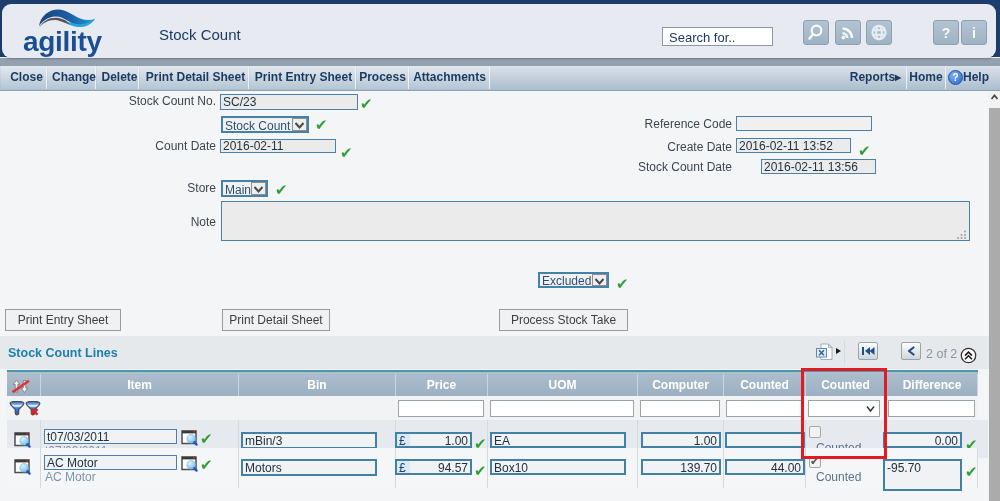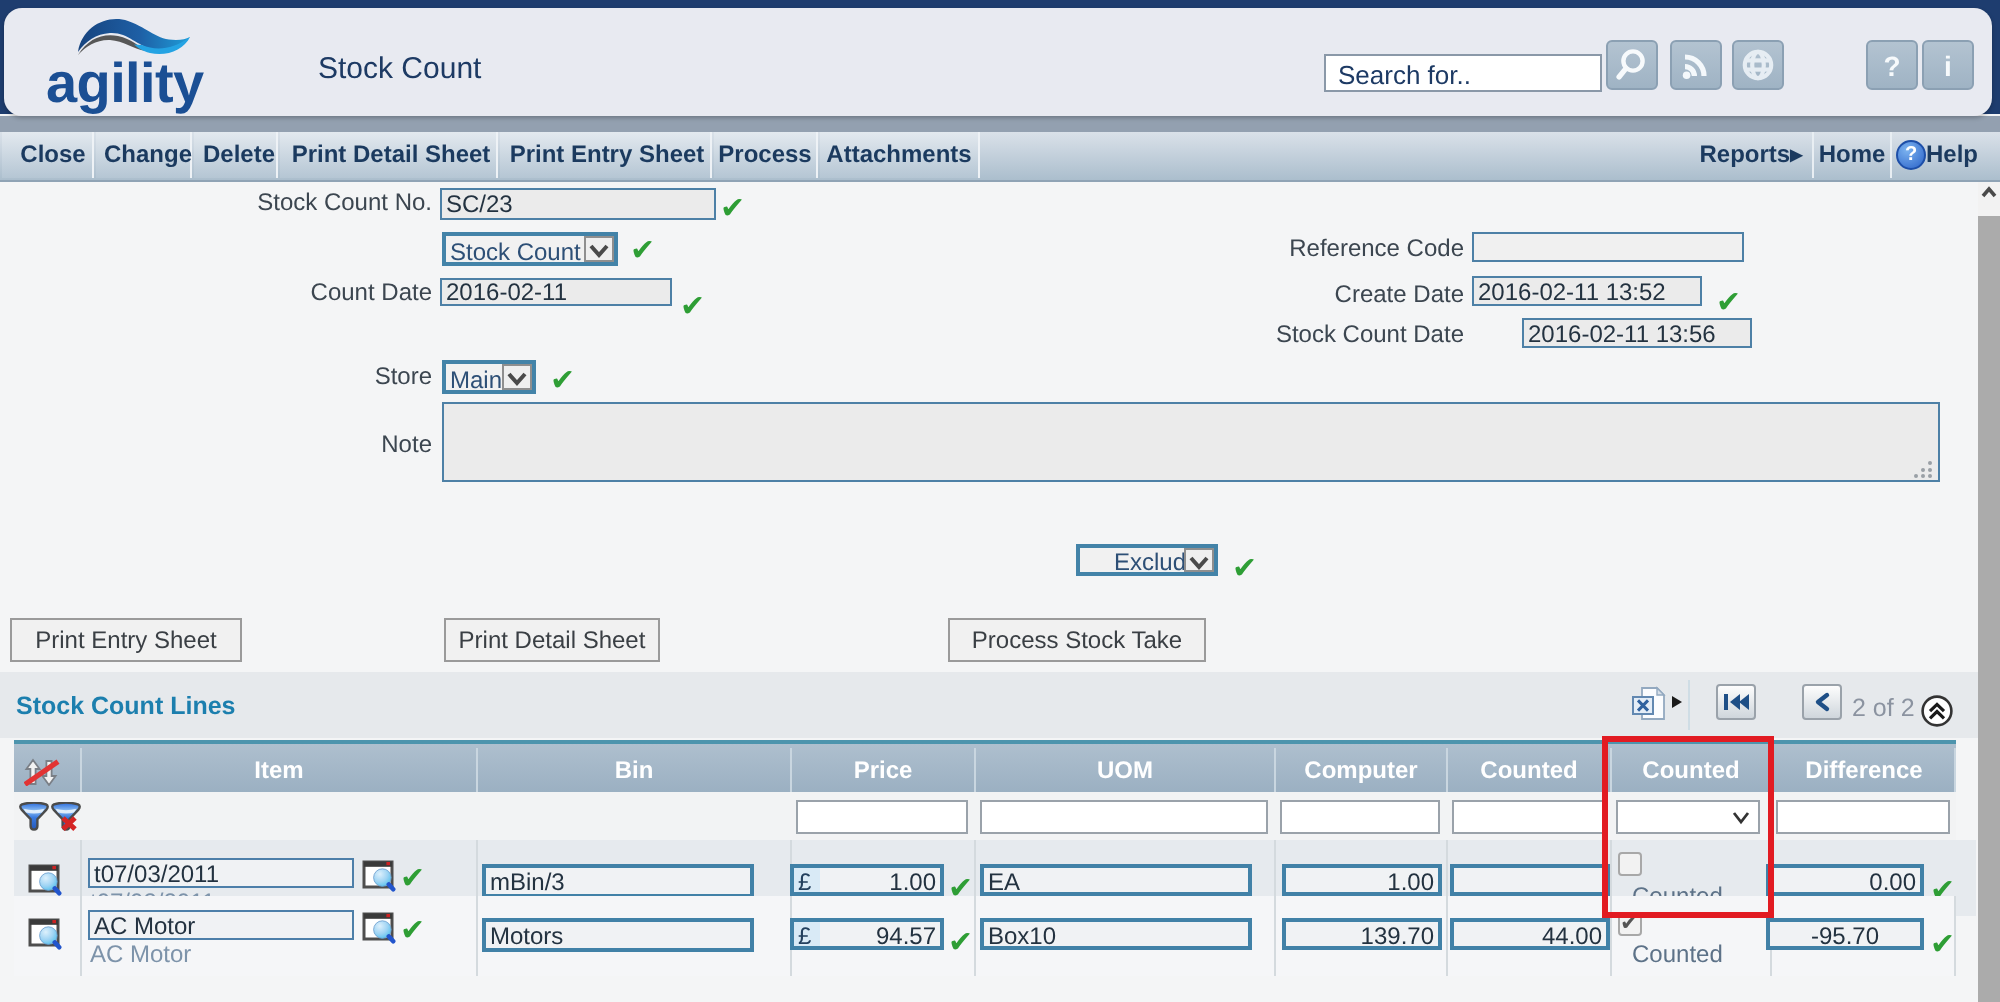--- a/index.html
+++ b/index.html
@@ -6,21 +6,21 @@
 html,body { width:1000px; height:501px; overflow:hidden; }
 body { font-family:"Liberation Sans", sans-serif; }
 #app { position:relative; width:1000px; height:501px; background:#f4f5f6; overflow:hidden; }
 .abs { position:absolute; }
 
 
 #topnavy { left:0; top:0; width:1000px; height:57px; background:#1e3d6f; }
 #topgap { left:0; top:58px; width:1000px; height:8px; background:#93a0b0; }
 #panel { left:2px; top:4px; width:994px; height:54px; background:#e8eaf1; border-radius:9px; box-shadow:0 1px 2px rgba(0,0,0,.25); }
 #title { left:157px; top:22px; font-size:15px; color:#1d3a64; }
-#searchbox { left:660px; top:23px; width:139px; height:19px; background:#fff; border:1px solid #8a98a8; font-size:13px; color:#1d3a64; padding:4px 0 2px 6px; }
+#searchbox { left:660px; top:23px; width:111px; height:19px; background:#fff; border:1px solid #8a98a8; font-size:13px; color:#1d3a64; padding:4px 0 2px 6px; }
 .hbtn { width:26px; height:25px; background:linear-gradient(#b3c3d1,#9fb3c4); border:1px solid #8ba0b3; border-radius:3px; }
 
 
 #menubar { left:0; top:66px; width:1000px; height:25px; background:linear-gradient(#dae1e9,#abbecd); border-bottom:1px solid #8fa3b5; }
 .mbtn { position:absolute; top:0; height:23px; background:linear-gradient(#e3e9ef,#b5c6d4); border-right:1px solid #eef2f6; text-align:center; font-size:12px; font-weight:bold; color:#1b3a5f; line-height:23px; }
 .msep { position:absolute; top:0; width:1px; height:23px; background:#e8eef3; }
 
 
 #sbar { left:989px; top:91px; width:11px; height:410px; background:#f2f2f2; }
 #sbar .arrow { position:absolute; left:0; top:0; width:11px; height:16px; color:#505050; font-size:10px; text-align:center; line-height:16px; }
@@ -179,28 +179,28 @@
     </svg>
 
   <div class="lbl" style="left:576px;top:117px;width:156px">Reference Code</div>
   <input class="inp" style="left: 736px; top: 116px; width: 136px; height: 15px; background: rgb(240, 240, 240);">
   <div class="lbl" style="left:576px;top:140px;width:156px">Create Date</div>
   <input class="inp" style="left: 736px; top: 138px; width: 115px; height: 15px;" value="2016-02-11 13:52">
   <div class="chk" style="left:858px;top:142px">✔</div>
   <div class="lbl" style="left:576px;top:160px;width:156px">Stock Count Date</div>
   <input class="inp" style="left: 736px; top: 159px; width: 115px; height: 15px; margin-left: 25px;" value="2016-02-11 13:56">
 
-  <div class="sel" style="left:538px;top:272px;width:71px;height:16px;padding:1px 17px;line-height:13px">Excluded<span class="arr"><svg width="11" height="9" viewBox="0 0 11 9" style="margin-top:2px">
+  <div class="sel" style="left:538px;top:272px;width:71px;height:16px;padding:1px 2px;line-height:13px">Excluded<span class="arr"><svg width="11" height="9" viewBox="0 0 11 9" style="margin-top:2px">
           <path d="M1.5 2 L5.5 6.5 L9.5 2" stroke="#4a4a4a" fill="none" stroke-width="2"></path>
         </svg></span></div>
   <div class="chk" style="left:616px;top:275px">✔</div>
 
   <div class="btn" style="left:5px;top:309px;width:116px">Print Entry Sheet</div>
   <div class="btn" style="left:222px;top:309px;width:108px">Print Detail Sheet</div>
-  <div class="btn" style="left:474px;top:309px;width:129px">Process Stock Take</div>
+  <div class="btn" style="left:499px;top:309px;width:129px">Process Stock Take</div>
 
   <div class="abs" id="band">
     <div class="abs" id="bandtitle">Stock Count Lines</div>
     <svg class="abs" style="left:815px;top:7px" width="19" height="18" viewBox="0 0 19 18">
       <path d="M6 1 H13.5 L17 4.5 V16.5 H6 Z" fill="#fbfcfe" stroke="#93a9c0" stroke-width=".9"></path>
       <path d="M13.5 1 V4.5 H17 Z" fill="#d7dfe8" stroke="#93a9c0" stroke-width=".7"></path>
       <rect x="1.5" y="5.5" width="10" height="8.5" fill="#e4edf7" stroke="#6288b1" stroke-width="1"></rect>
       <path d="M4 7.2 L9 12.3 M9 7.2 L4 12.3" stroke="#2f62a0" stroke-width="1.5"></path>
     </svg>
     <div class="abs" style="left:836px;top:12px;width:0;height:0;border-left:5px solid #1a1a1a;border-top:3.5px solid transparent;border-bottom:3.5px solid transparent"></div>
@@ -352,18 +352,18 @@
     <div class="chk" style="left:193px;top:8px">✔</div>
     <div class="sub" style="left:38px;top:22px">AC Motor</div>
     <div class="rinp" style="left:234px;top:11px;width:136px;height:17px">Motors</div>
     <div class="rinp" style="left:388px;top:11px;width:77px;height:16px;text-align:right"><span class="pfx">£</span>94.57</div>
     <div class="chk" style="left:467px;top:14px">✔</div>
     <div class="rinp" style="left:483px;top:11px;width:136px;height:16px">Box10</div>
     <div class="rinp" style="left:634px;top:11px;width:80px;height:16px;text-align:right">139.70</div>
     <div class="rinp" style="left:718px;top:11px;width:80px;height:16px;text-align:right">44.00</div>
     <div class="cbx checked" style="left:802px;top:8px"></div>
     <div class="sub" style="left:809px;top:22px;color:#5d7288">Counted</div>
-    <div class="rinp" style="left:876px;top:11px;width:79px;height:16px;text-align:center">-95.70</div>
+    <div class="rinp" style="left:876px;top:11px;width:79px;height:32px;text-align:left">-95.70</div>
     <div class="chk" style="left:958px;top:15px">✔</div>
   </div>
 
   <div class="abs" id="redbox"></div>
 </div>
 
 </body></html>

